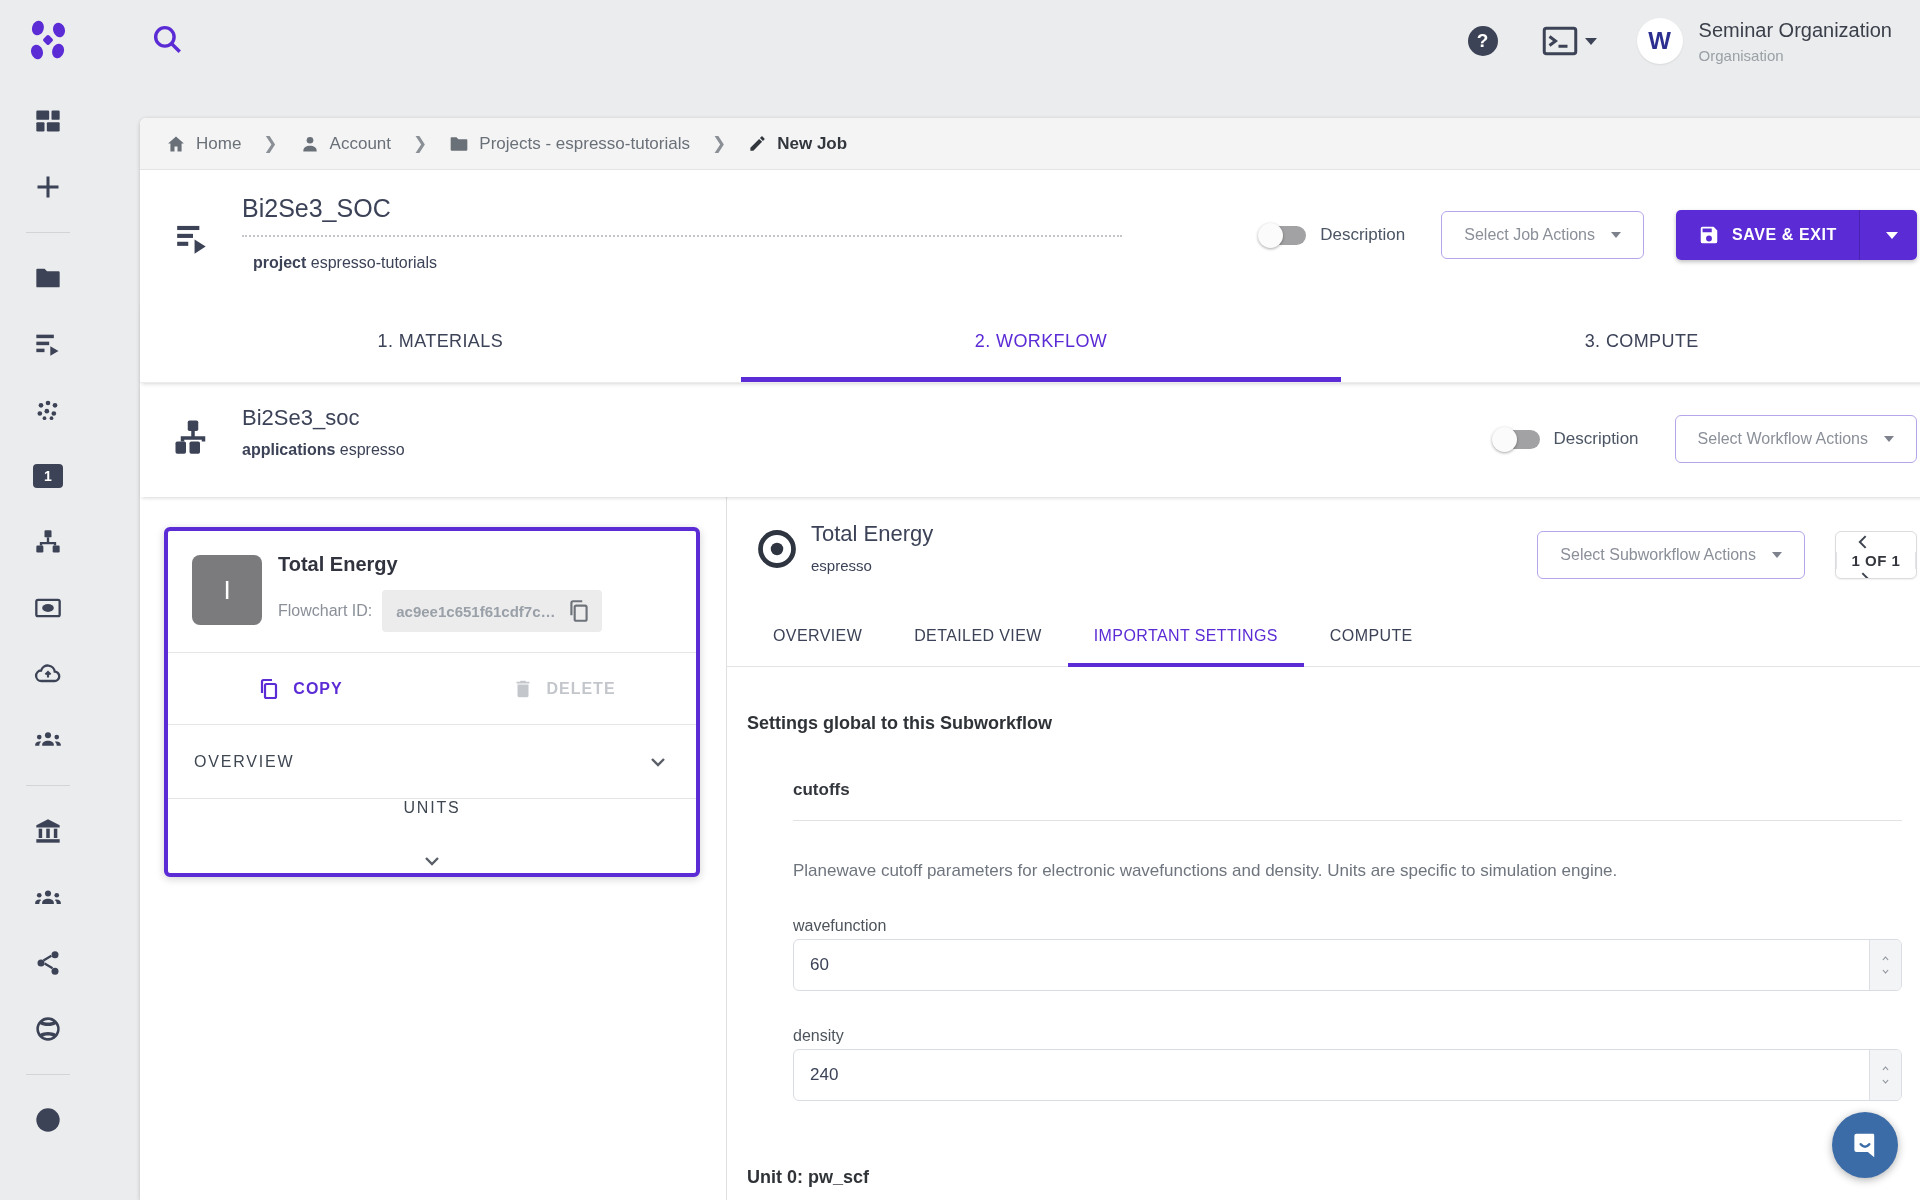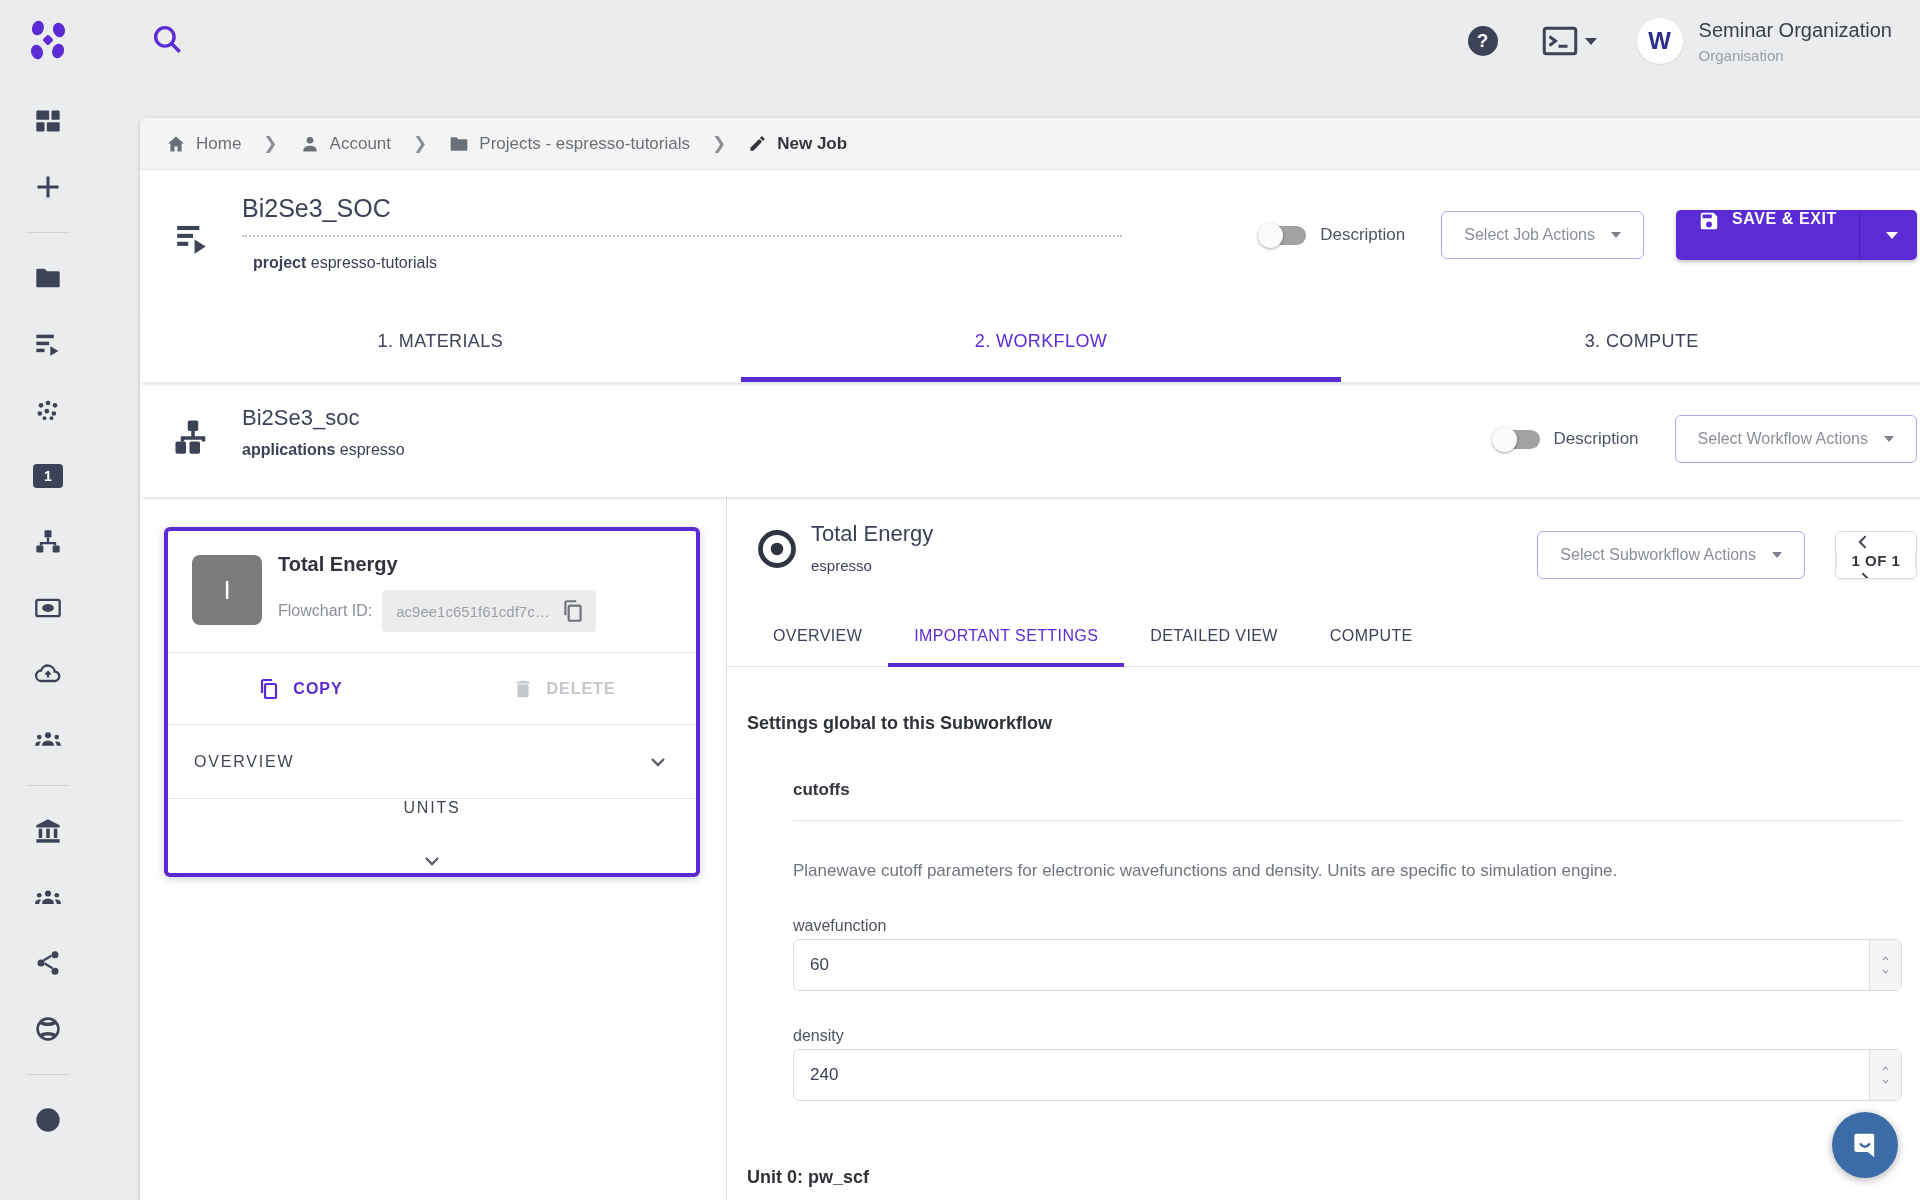--- a/index.html
+++ b/index.html
@@ -45,21 +45,21 @@
 
   .toggle { width:48px; height:24px; position:relative; cursor:pointer; }
   .toggle-track { position:absolute; left:6px; top:3px; width:42px; height:19px; border-radius:10px; background:#a2a2a4; }
   .toggle-knob { position:absolute; left:0; top:0; width:25px; height:25px; border-radius:50%; background:#fbfbfb; box-shadow:0 1px 3px rgba(0,0,0,.35); }
   .toggle-label { font-size:17px; color:#4b5563; margin:0 36px 0 14px; }
 
   .select-box { border:1px solid #b6a5ea; border-radius:6px; background:#fff; height:48px; display:flex; align-items:center; justify-content:center; padding:0 22px; font-size:16px; color:#8a8f98; cursor:pointer; }
   .select-box .caret { border-top-color:#7d828c; margin-left:16px; border-left-width:5px; border-right-width:5px; border-top-width:6px; }
 
   .save-split { display:flex; margin-left:32px; height:50px; border-radius:5px; overflow:hidden; box-shadow:0 2px 4px rgba(0,0,0,.25); cursor:pointer; }
-  .save-main { background:#5b2bd5; color:#fff; display:flex; padding:0 22px; font-size:16px; font-weight:bold; letter-spacing:.6px; }
+  .save-main { background:#5b2bd5; color:#fff; display:flex; align-items:center; padding:0 22px; font-size:16px; font-weight:bold; letter-spacing:.6px; }
   .save-main svg { margin-right:12px; }
   .save-caret { background:#5b2bd5; border-left:1px solid #4a22b3; width:58px; display:flex; align-items:center; justify-content:center; }
   .save-caret .caret { border-top-color:#fff; }
 
   .main-tabs { height:83px; display:flex; border-bottom:1px solid #ececee; box-shadow:0 3px 4px -2px rgba(0,0,0,.16); position:relative; z-index:3; }
   .main-tab { flex:1; display:flex; align-items:center; justify-content:center; font-size:18px; color:#3c4257; letter-spacing:.4px; cursor:pointer; position:relative; }
   .main-tab.active { color:#5b2bd5; }
   .main-tab.active::after { content:""; position:absolute; left:0; right:0; bottom:0; height:5px; background:#5b2bd5; }
 
   .wf-header { height:114px; position:relative; box-shadow:0 3px 4px -2px rgba(0,0,0,.16); z-index:2; }
@@ -73,21 +73,21 @@
   .panel-right { flex:1; position:relative; }
 
   
   .unit-card { position:absolute; left:24px; top:30px; width:536px; border:4px solid #5b2bd5; border-radius:6px; background:#fff; box-shadow:0 2px 8px rgba(0,0,0,.18); }
   .uc-head { padding:22px 24px 20px 24px; border-bottom:1px solid #e6e6e8; position:relative; min-height:118px; }
   .uc-square { position:absolute; left:24px; top:24px; width:70px; height:70px; background:#7b7b7d; border-radius:8px; color:#fff; font-size:26px; display:flex; align-items:center; justify-content:center; }
   .uc-title { margin-left:86px; font-size:20px; font-weight:bold; color:#31343f; }
   .uc-id-row { margin-left:86px; margin-top:14px; display:flex; align-items:center; }
   .uc-id-label { font-size:16px; color:#8a8f98; margin-right:10px; white-space:nowrap; }
   .uc-chip { background:#ececec; border-radius:4px; padding:8px 10px 8px 14px; display:flex; align-items:center; }
-  .uc-chip-text { font-size:15px; color:#9aa0a8; margin-right:10px; white-space:nowrap; }
+  .uc-chip-text { font-size:15px; color:#9aa0a8; margin-right:10px; white-space:nowrap;font-weight:bold; }
   .uc-actions { display:flex; border-bottom:1px solid #e6e6e8; height:72px; }
   .uc-act { flex:1; display:flex; align-items:center; justify-content:center; font-size:16px; font-weight:bold; letter-spacing:1px; cursor:pointer; }
   .uc-act svg { margin-right:12px; }
   .uc-copy { color:#5b2bd5; }
   .uc-delete { color:#c3c6cb; }
   .uc-section { height:74px; display:flex; align-items:center; justify-content:space-between; padding:0 26px; font-size:16px; letter-spacing:1.8px; color:#3f4753; border-bottom:1px solid #e6e6e8; cursor:pointer; }
   .uc-section:last-child { border-bottom:none;flex-direction:column; }
 
   
   .sw-head { position:relative; height:108px; }
@@ -447,22 +447,22 @@
               <svg viewBox="0 0 24 24" width="20" height="20" fill="none" stroke="#3f4550" stroke-width="2.4">
                   <polyline points="10,5 17,12 10,19"></polyline>
                 </svg>
             </div>
           </div>
         </div>
       </div>
 
       <div class="sw-tabs">
         <div class="sw-tab">OVERVIEW</div>
+        <div class="sw-tab">DETAILED VIEW</div>
         <div class="sw-tab active">IMPORTANT SETTINGS</div>
-        <div class="sw-tab">DETAILED VIEW</div>
         <div class="sw-tab">COMPUTE</div>
       </div>
 
       <div class="sw-content">
         <div class="settings-heading">Settings global to this Subworkflow</div>
         <div class="group">
           <div class="group-label">cutoffs</div>
           <div class="group-desc">Planewave cutoff parameters for electronic wavefunctions and density. Units are specific to simulation engine.</div>
 
           <div class="field-label">wavefunction</div>

